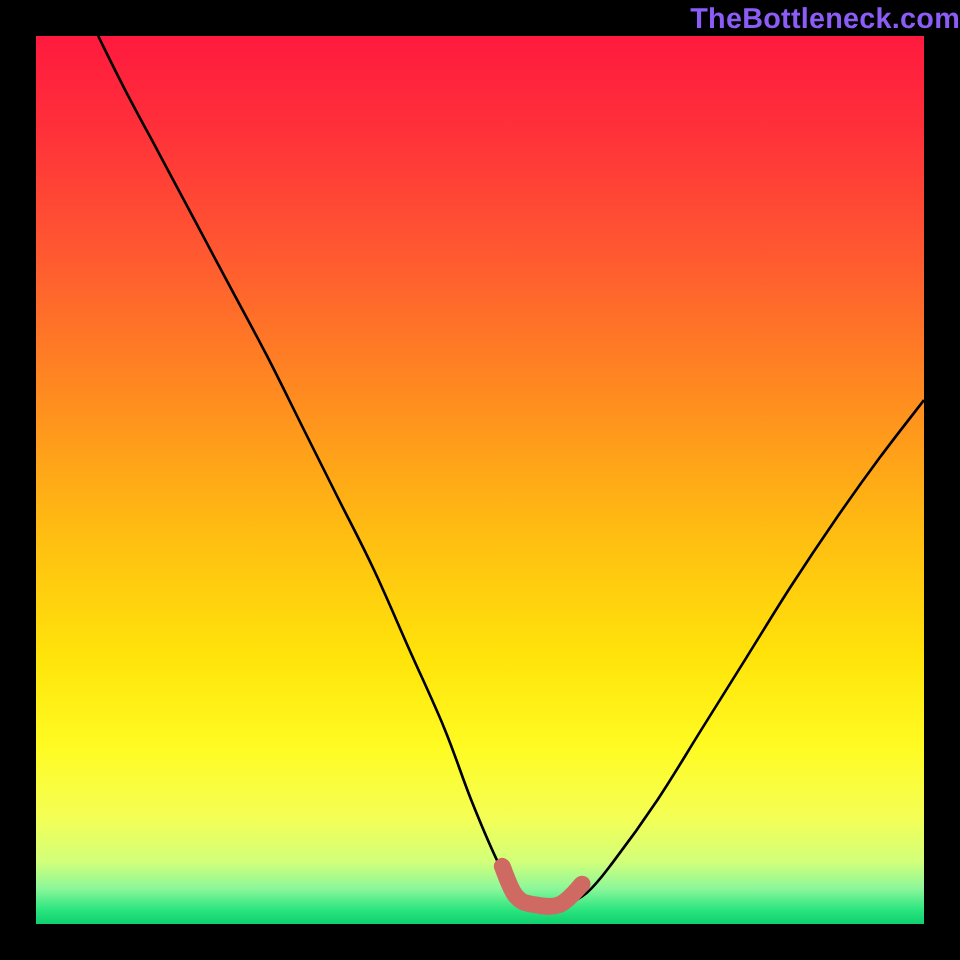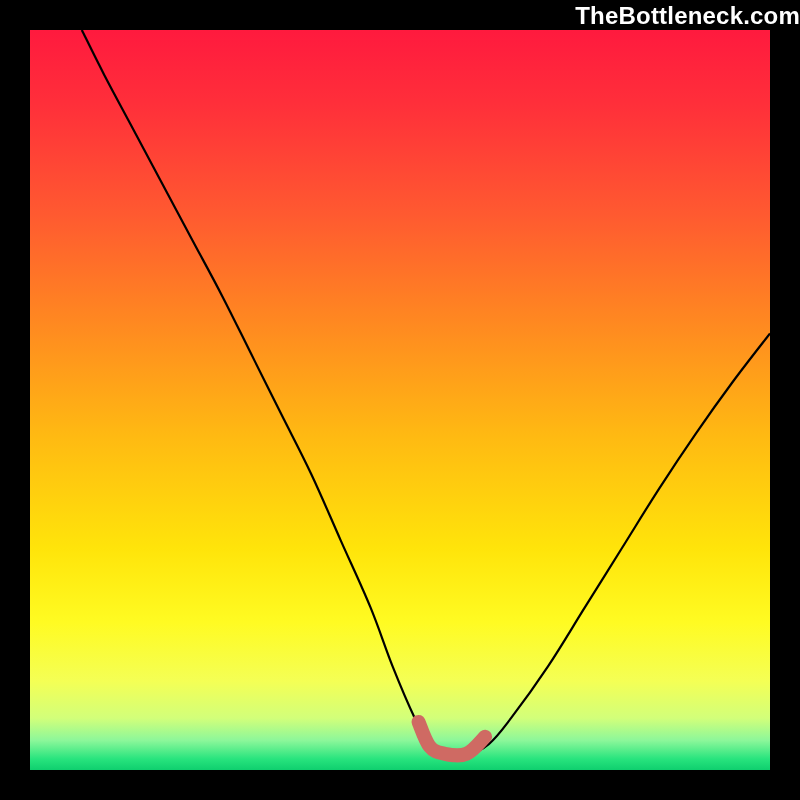--- a/index.html
+++ b/index.html
@@ -26,21 +26,21 @@
     height: 740px;
     overflow: hidden;
   }
   .watermark {
     position: absolute;
     right: 0px;
     top: 2px;
     font-family: Arial, Helvetica, sans-serif;
     font-size: 24px;
     font-weight: 600;
-    color: #ffffff;
+    color: #8b5cf6;
     letter-spacing: 0.2px;
   }
   svg {
     position: absolute;
     left: 0;
     top: 0;
   }
 </style>
 </head>
 <body>

